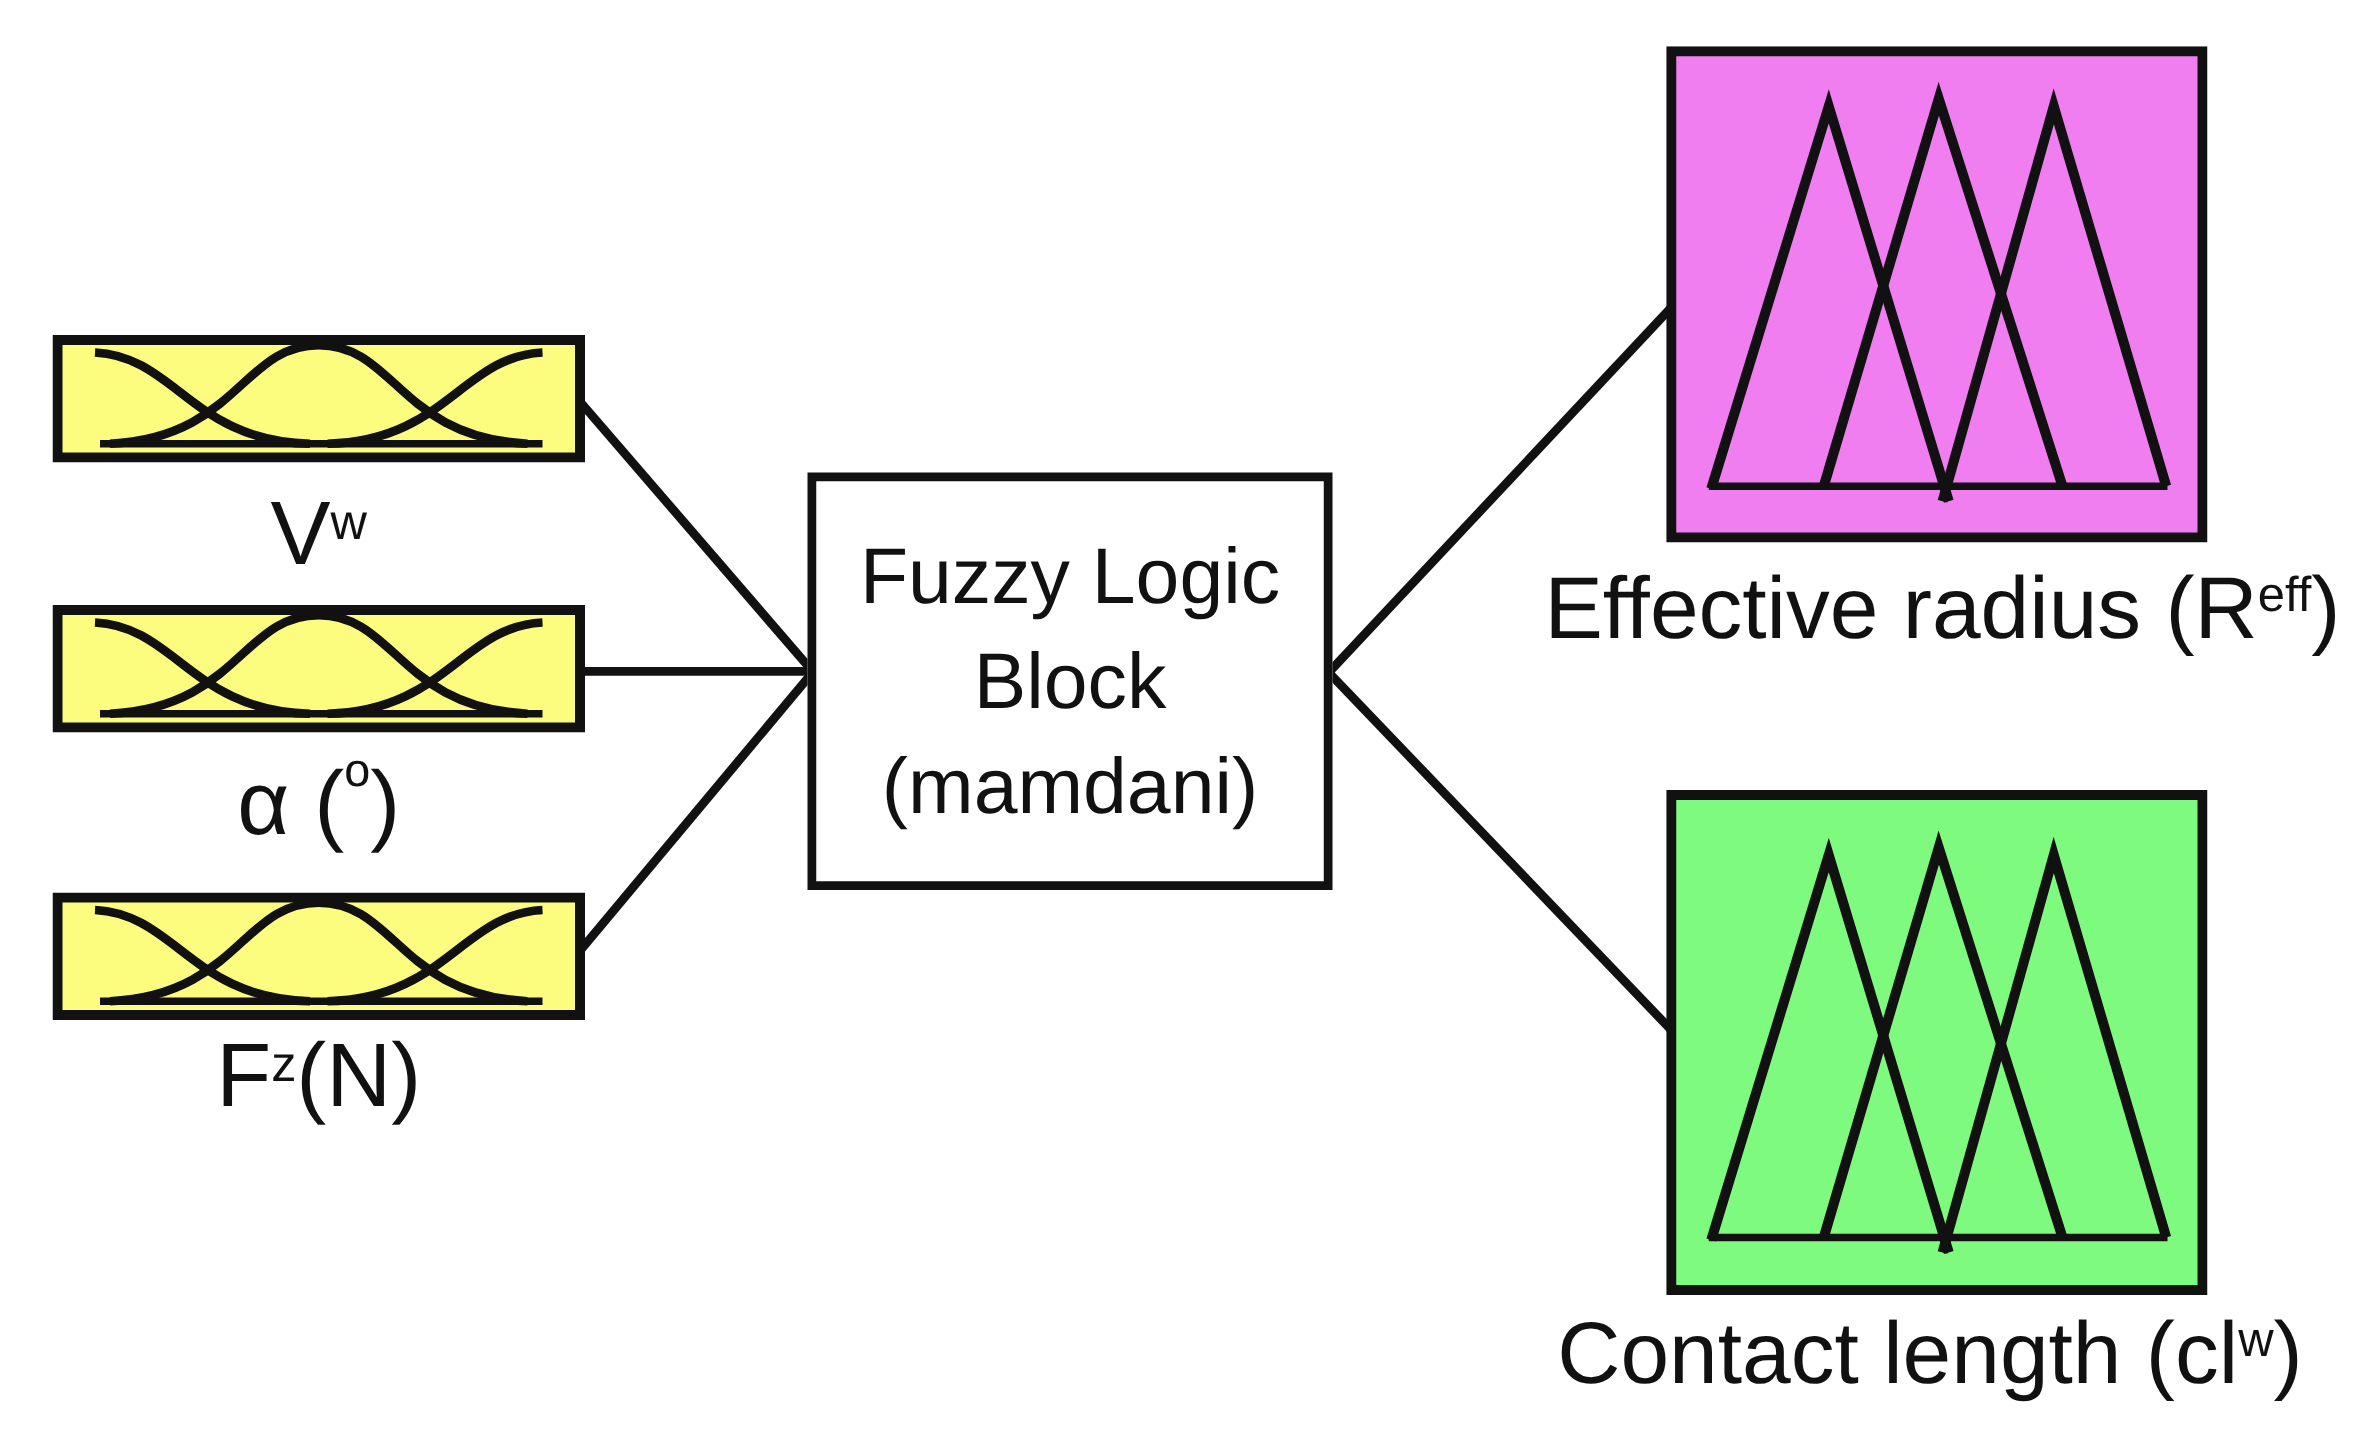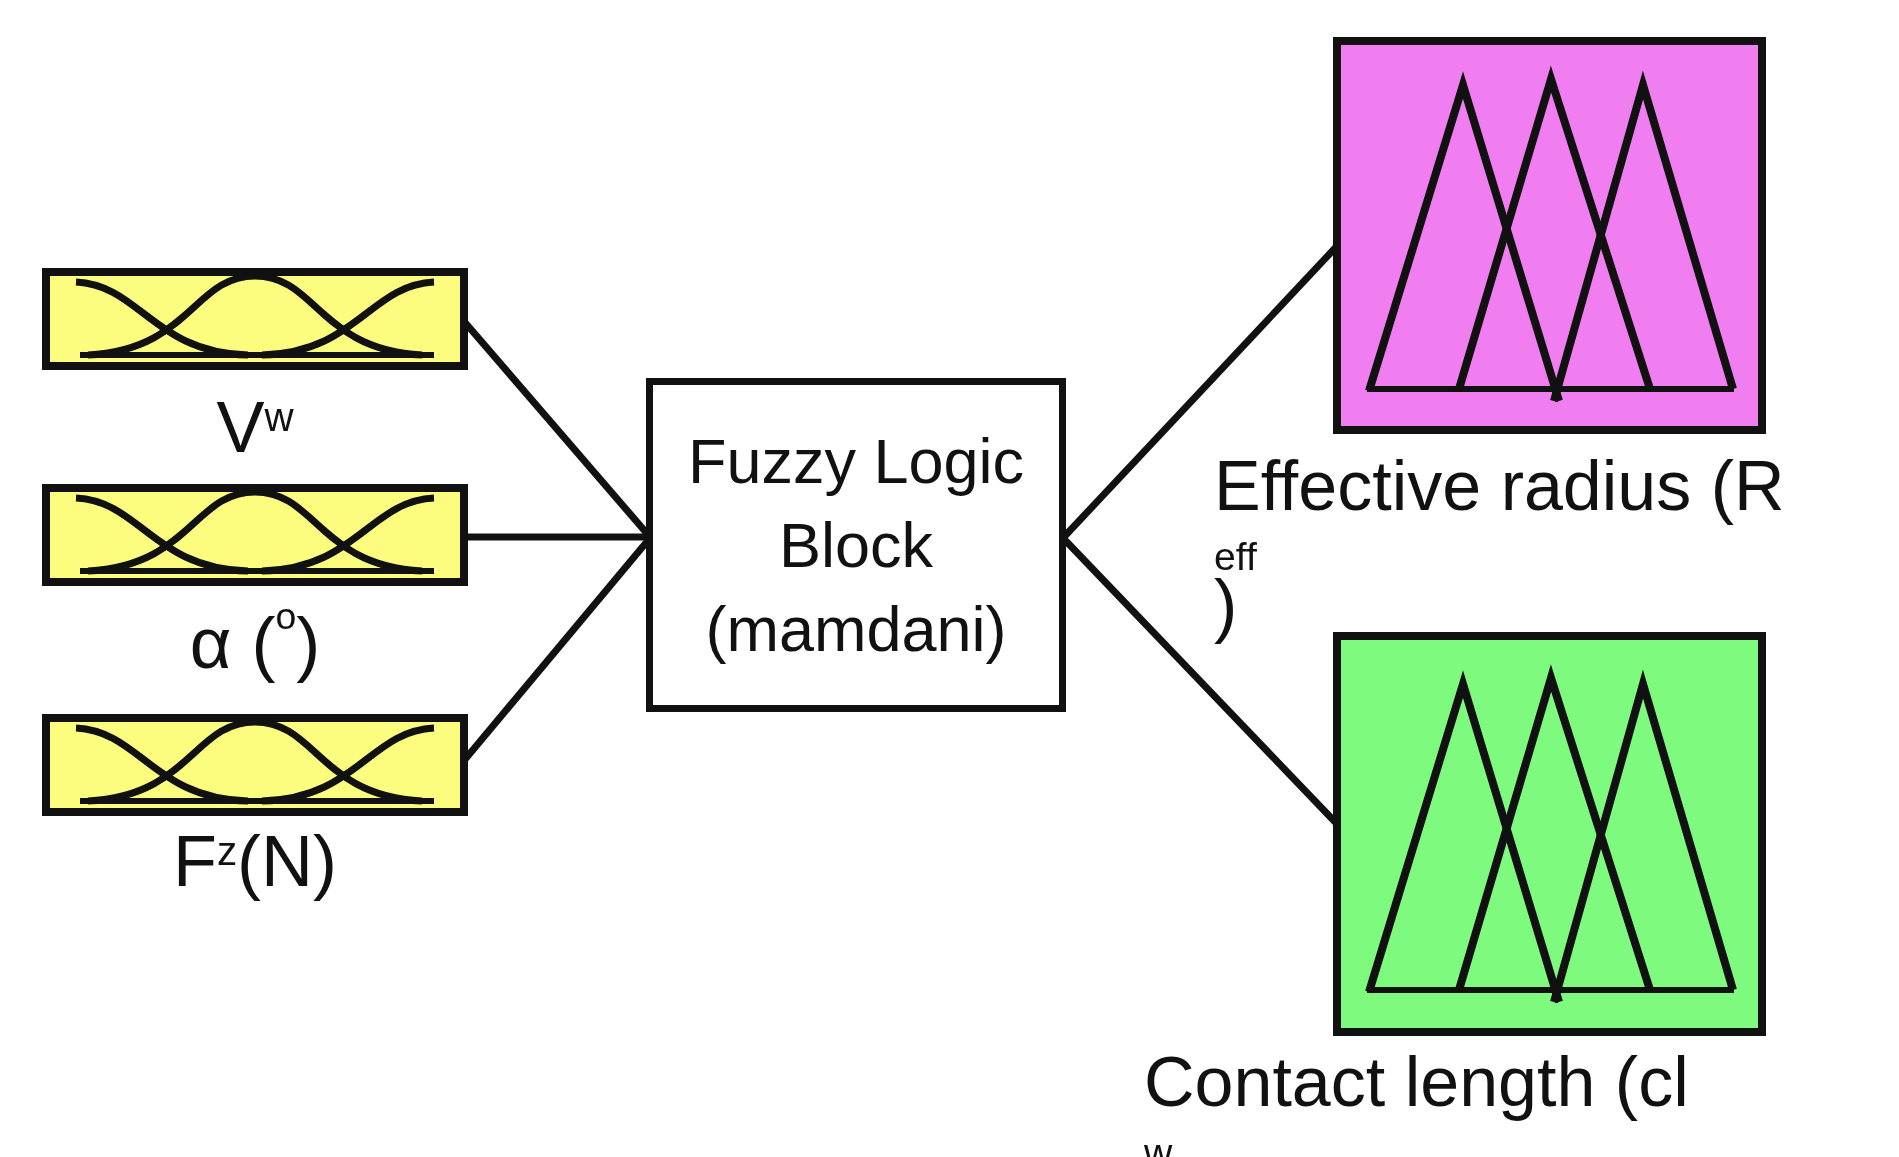--- a/index.html
+++ b/index.html
@@ -57,29 +57,29 @@
 
   
   .io-label {
     display: flex;
     align-items: flex-start;
     justify-content: center;
     white-space: nowrap;
     z-index: 2;
   }
   .input-label  { font-size: 72px; }
-  .output-label { font-size: 70px; flex-direction: column; }
+  .output-label { font-size: 70px; }
   .io-label sub { font-size: 0.56em; line-height: 1; position: relative; top: 0.28em; }
   .io-label sup { font-size: 0.52em; line-height: 1; position: relative; top: -0.12em; }
 
   .lbl-vw  { left: 42px;   top: 386px;  width: 426px; }
   .lbl-a   { left: 42px;   top: 602px;  width: 426px; }
   .lbl-fz  { left: 42px;   top: 820px;  width: 426px; }
   .lbl-reff{ left: 1214px; top: 446px;  width: 680px; }
-  .lbl-clw { left: 1144px; top: 1042px; width: 680px; }
+  .lbl-clw { left: 1204px; top: 1042px; width: 680px; }
 
   .box-vw { left: 42px; top: 268px; }
   .box-a  { left: 42px; top: 484px; }
   .box-fz { left: 42px; top: 714px; }
   .box-reff { left: 1333px; top: 37px; }
   .box-clw  { left: 1333px; top: 632px; }
 </style>
 </head>
 <body>
 

